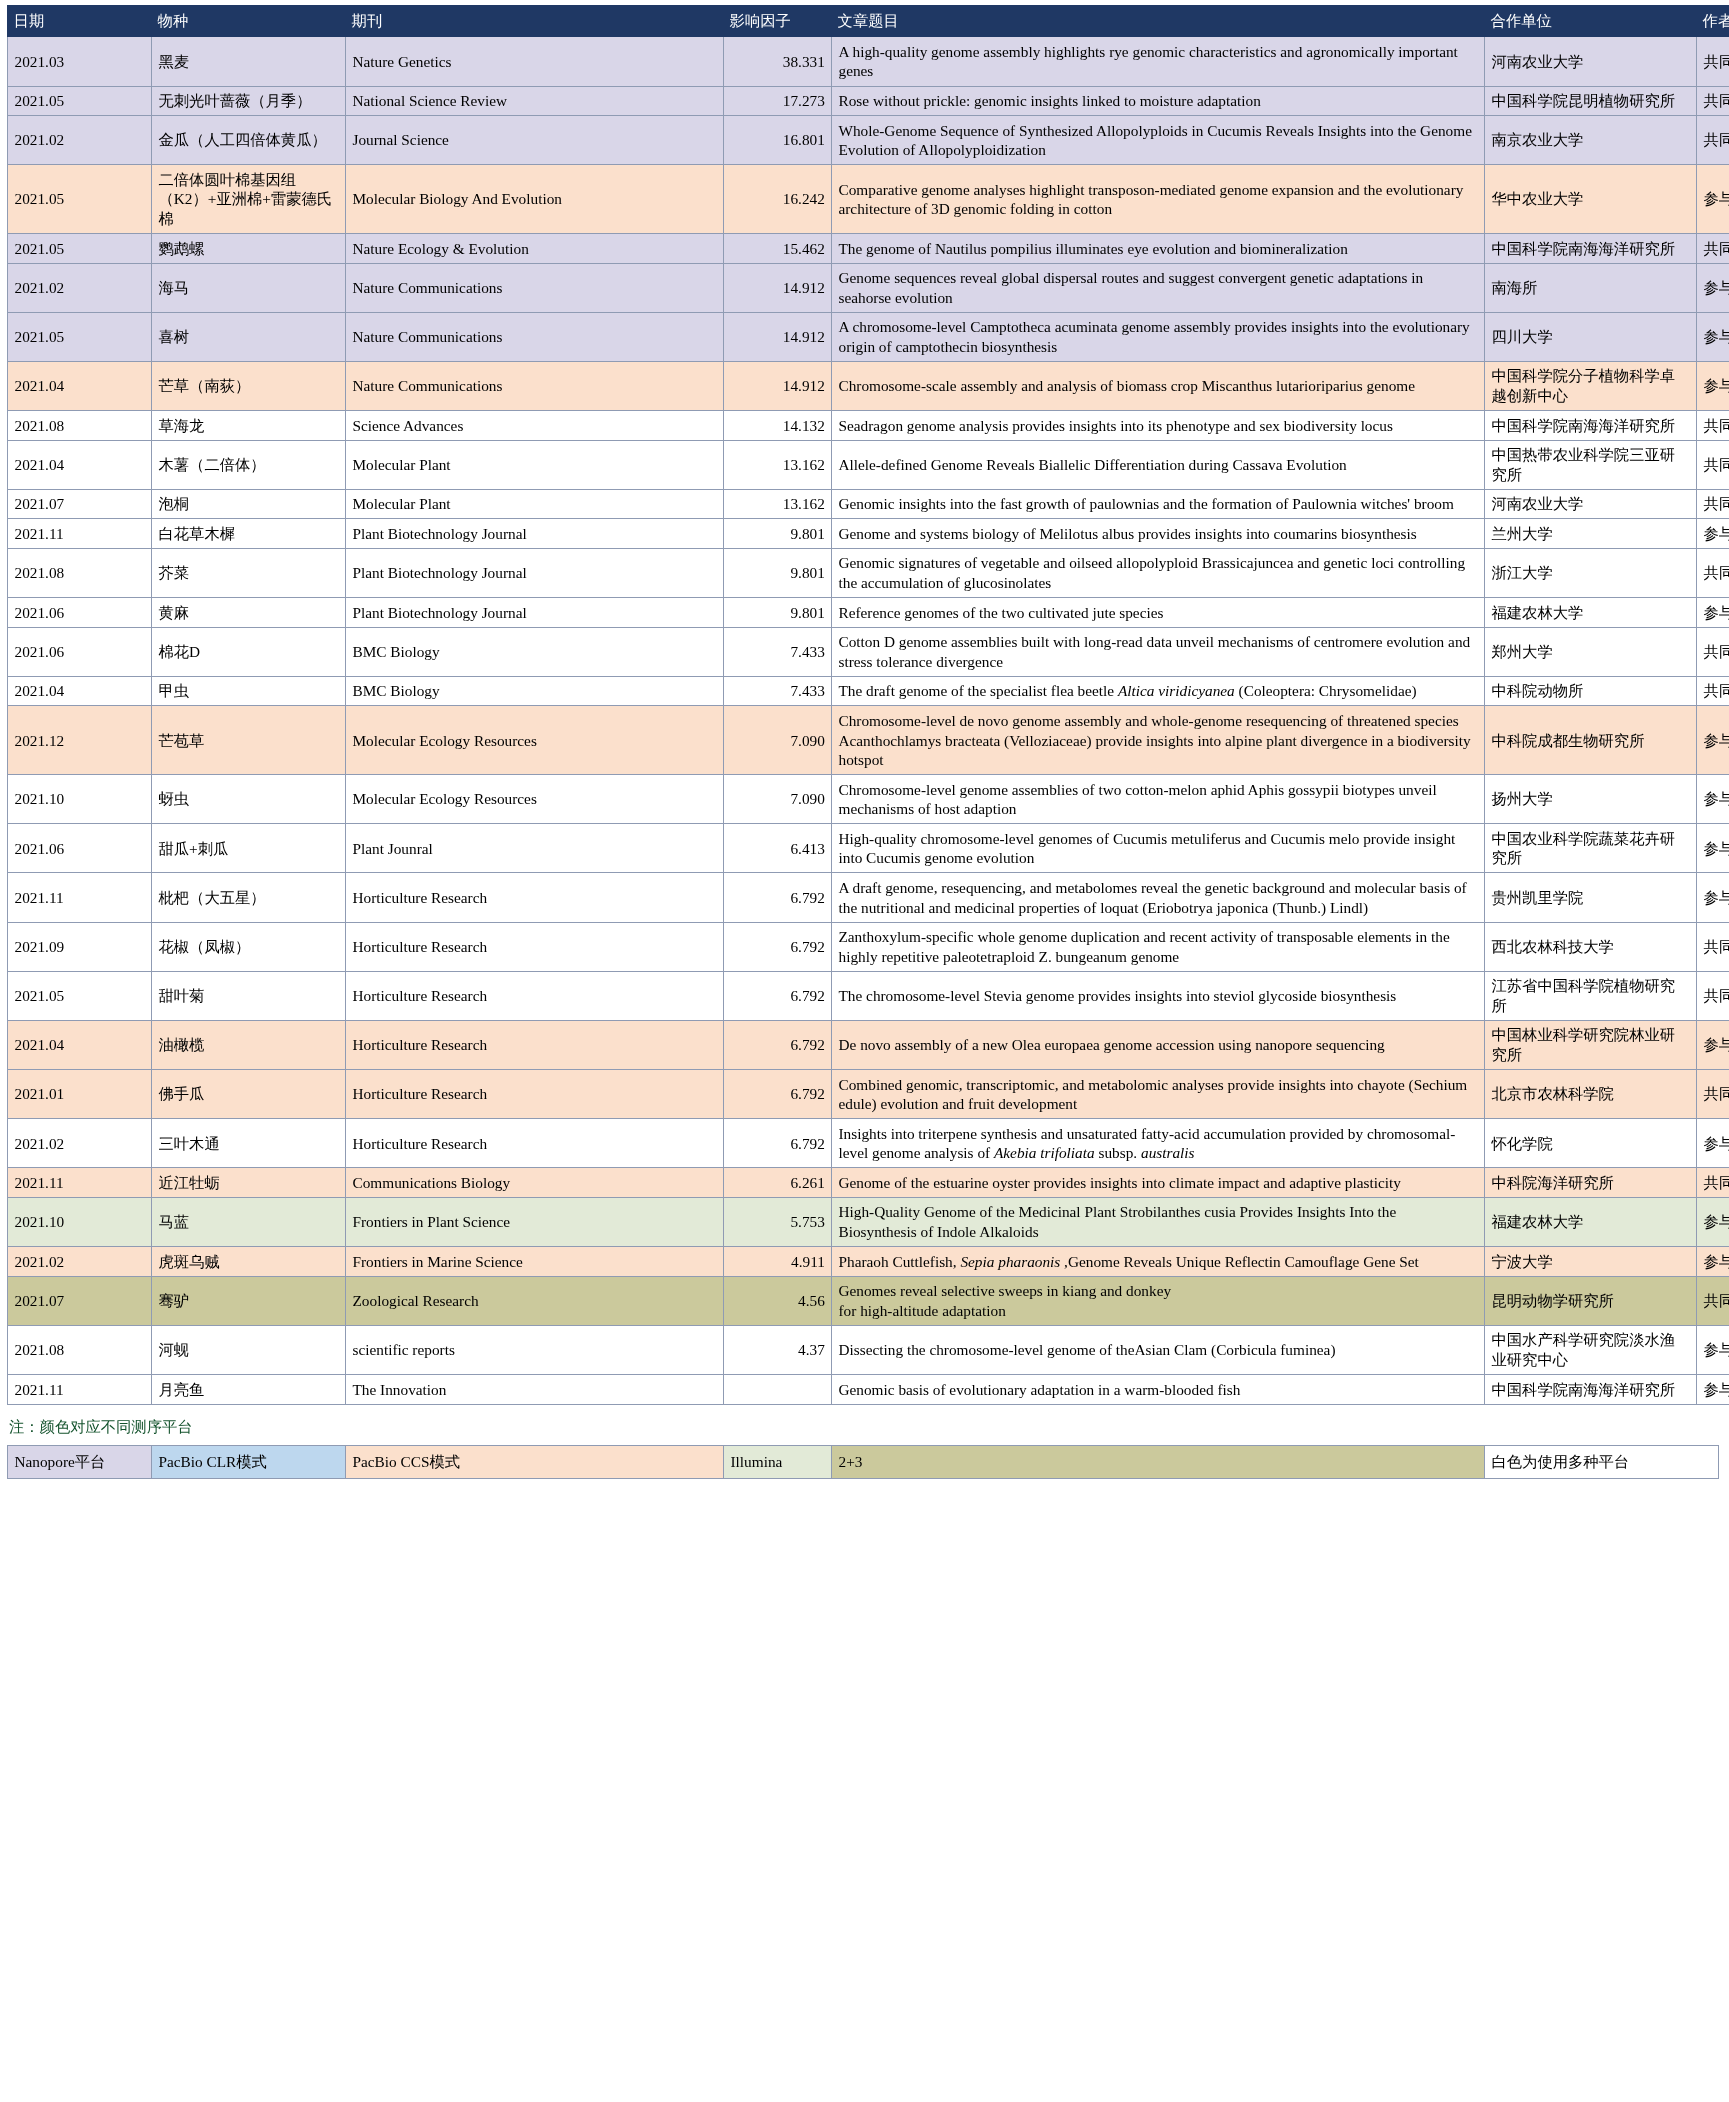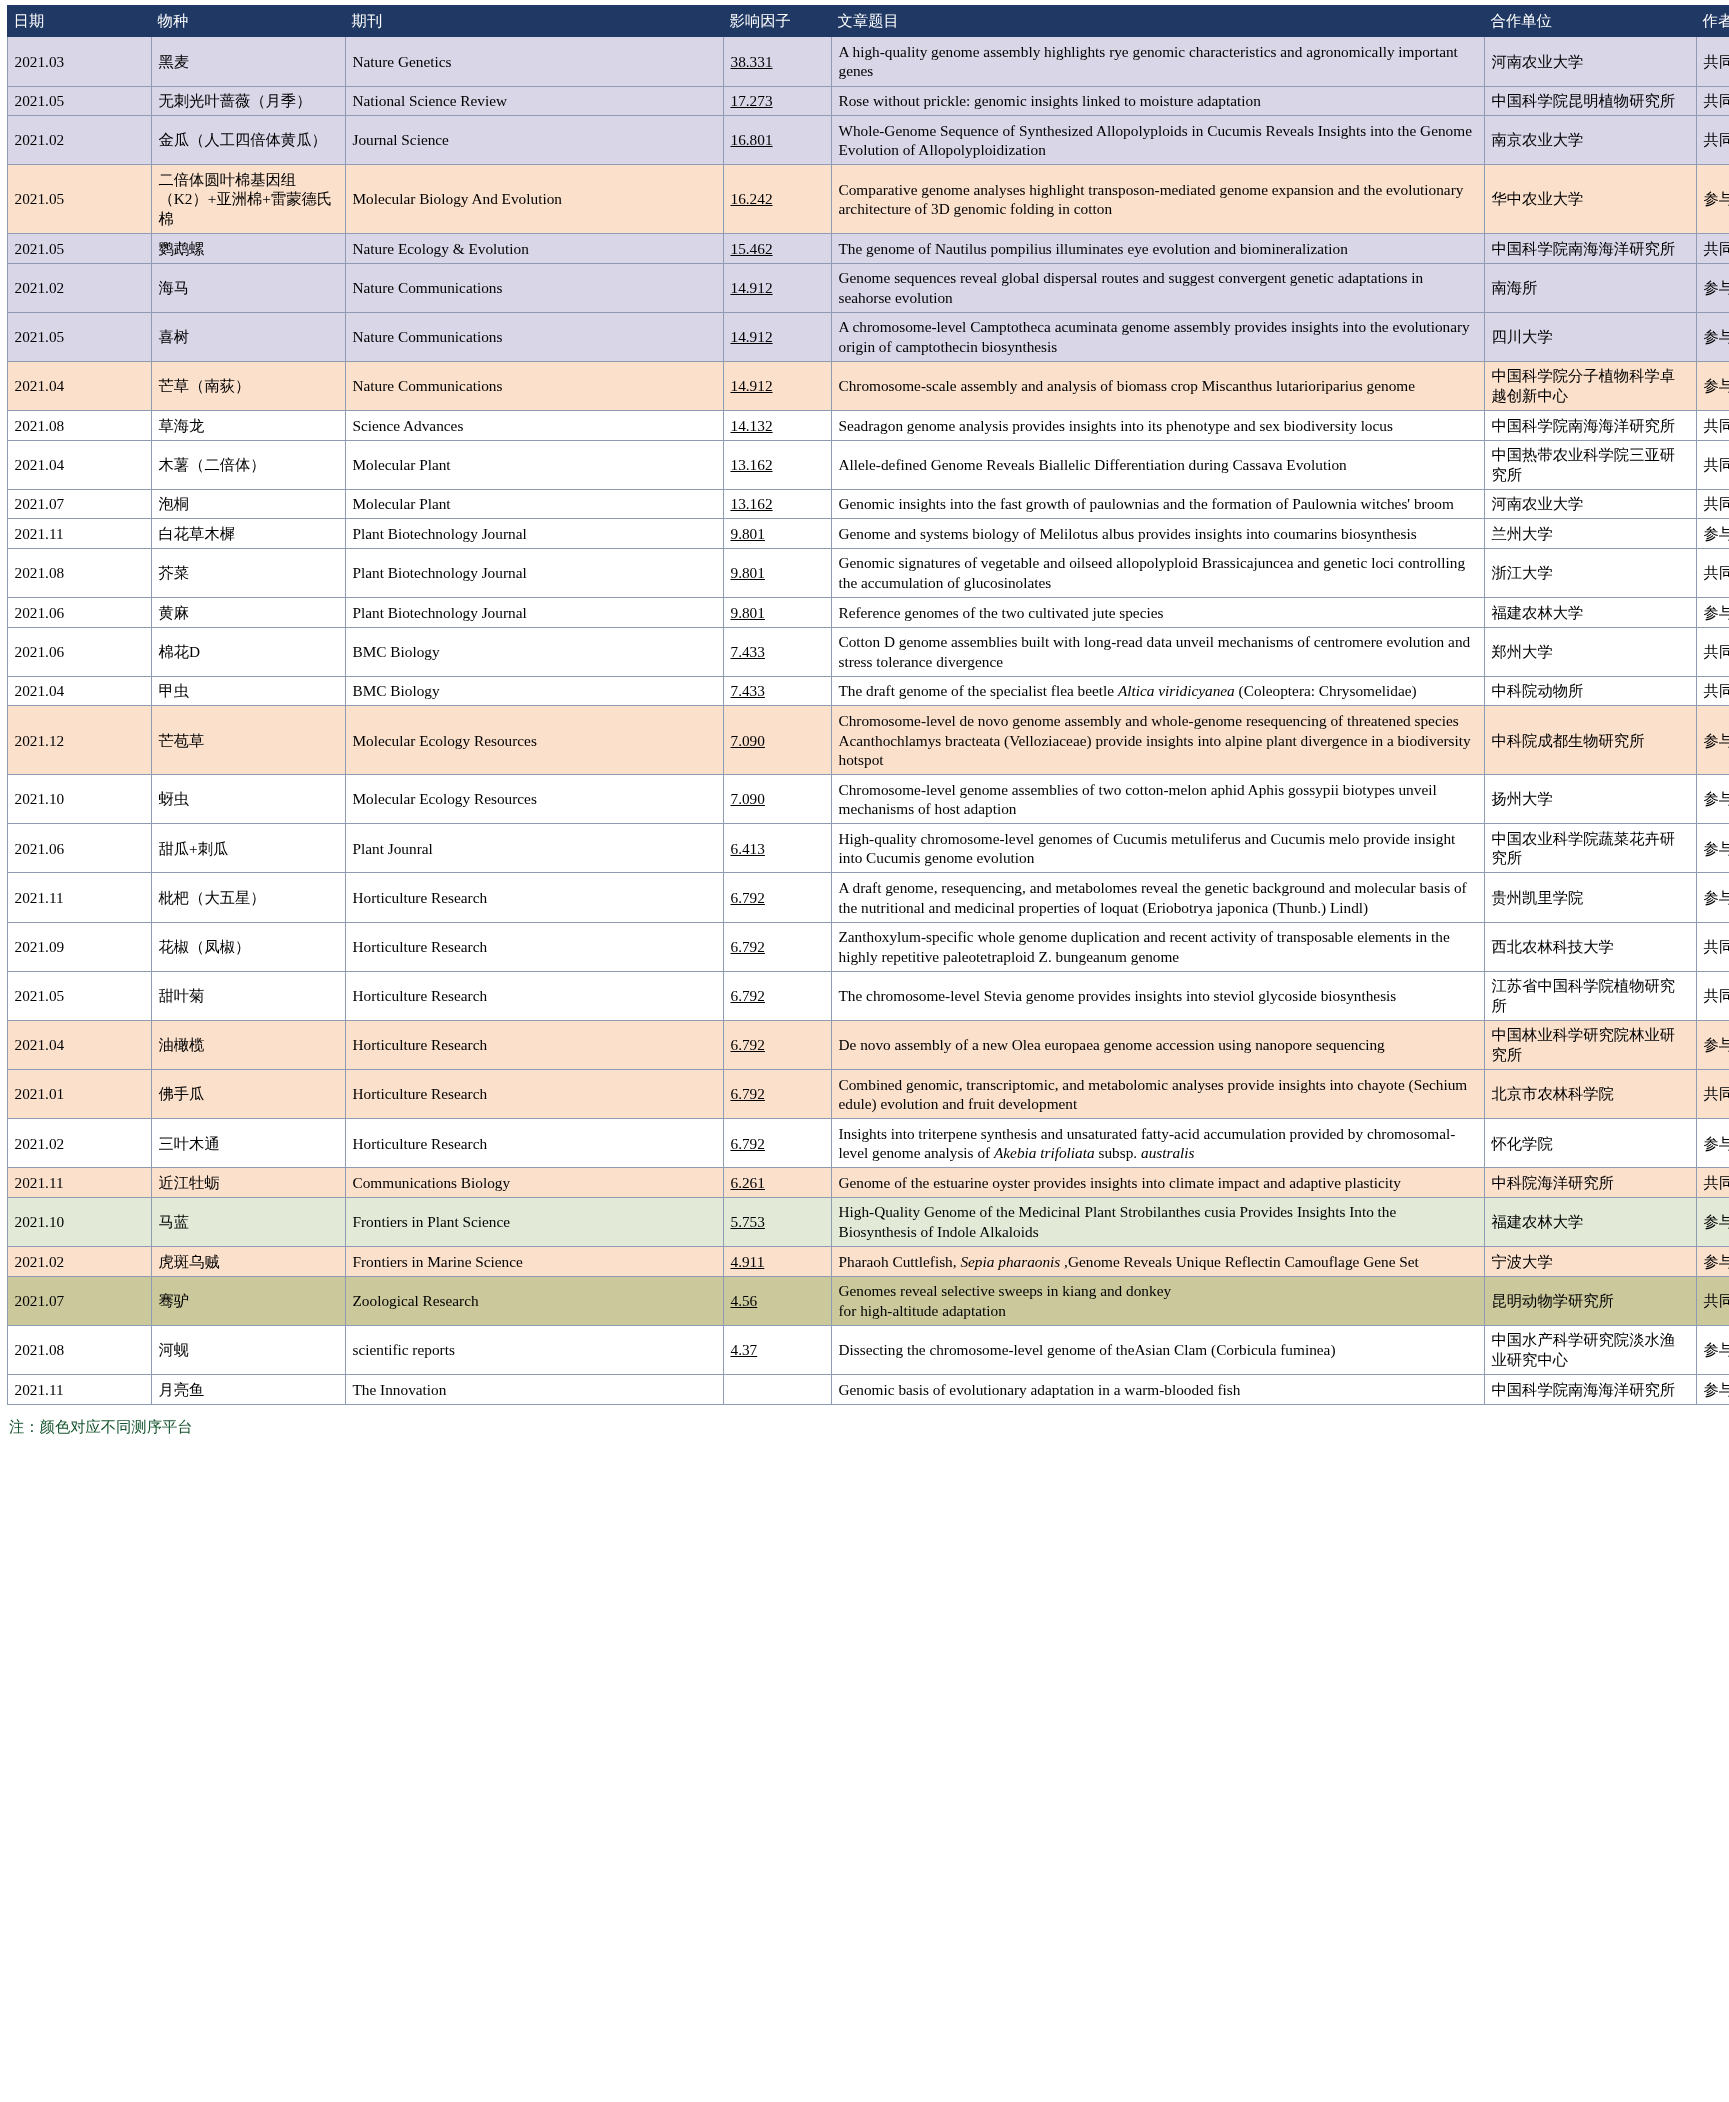--- a/index.html
+++ b/index.html
@@ -44,22 +44,22 @@
   table.main td {
     border: 0.9px solid #8f9bb3;
     padding: 4.5px 6.3px;
     vertical-align: middle;
     line-height: 1.28;
     color: #000;
     word-wrap: break-word;
     overflow-wrap: break-word;
   }
   td.num {
+    text-align: right;
     white-space: nowrap;
-    text-decoration: underline;
   }
   td.date { white-space: nowrap; }
   .row-purple td { background: #d9d6e8; }
   .row-peach  td { background: #fbe0cc; }
   .row-green  td { background: #e2ead7; }
   .row-khaki  td { background: #cbc99c; }
   .row-white  td { background: #ffffff; }
 
   .note {
     margin-top: 12.6px;
@@ -397,15 +397,35 @@
           <td class="num"></td>
           <td>Genomic basis of evolutionary adaptation in a warm-blooded fish</td>
           <td>中国科学院南海海洋研究所</td>
           <td>参与</td>
         </tr>
       </tbody>
   </table>
 
   <div class="note">注：颜色对应不同测序平台</div>
 
+  <table class="legend">
+    <colgroup>
+      <col class="l1">
+        <col class="l2">
+        <col class="l3">
+        <col class="l4">
+        <col class="l5">
+        <col class="l6">
+    </colgroup>
+    <tbody>
+      <tr>
+        <td class="lg-nanopore">Nanopore平台</td>
+        <td class="lg-clr">PacBio  CLR模式</td>
+        <td class="lg-ccs">PacBio CCS模式</td>
+        <td class="lg-illumina">Illumina</td>
+        <td class="lg-2p3">2+3</td>
+        <td class="lg-multi">白色为使用多种平台</td>
+      </tr>
+    </tbody>
+  </table>
 
 </div>
 
 
 </body></html>

